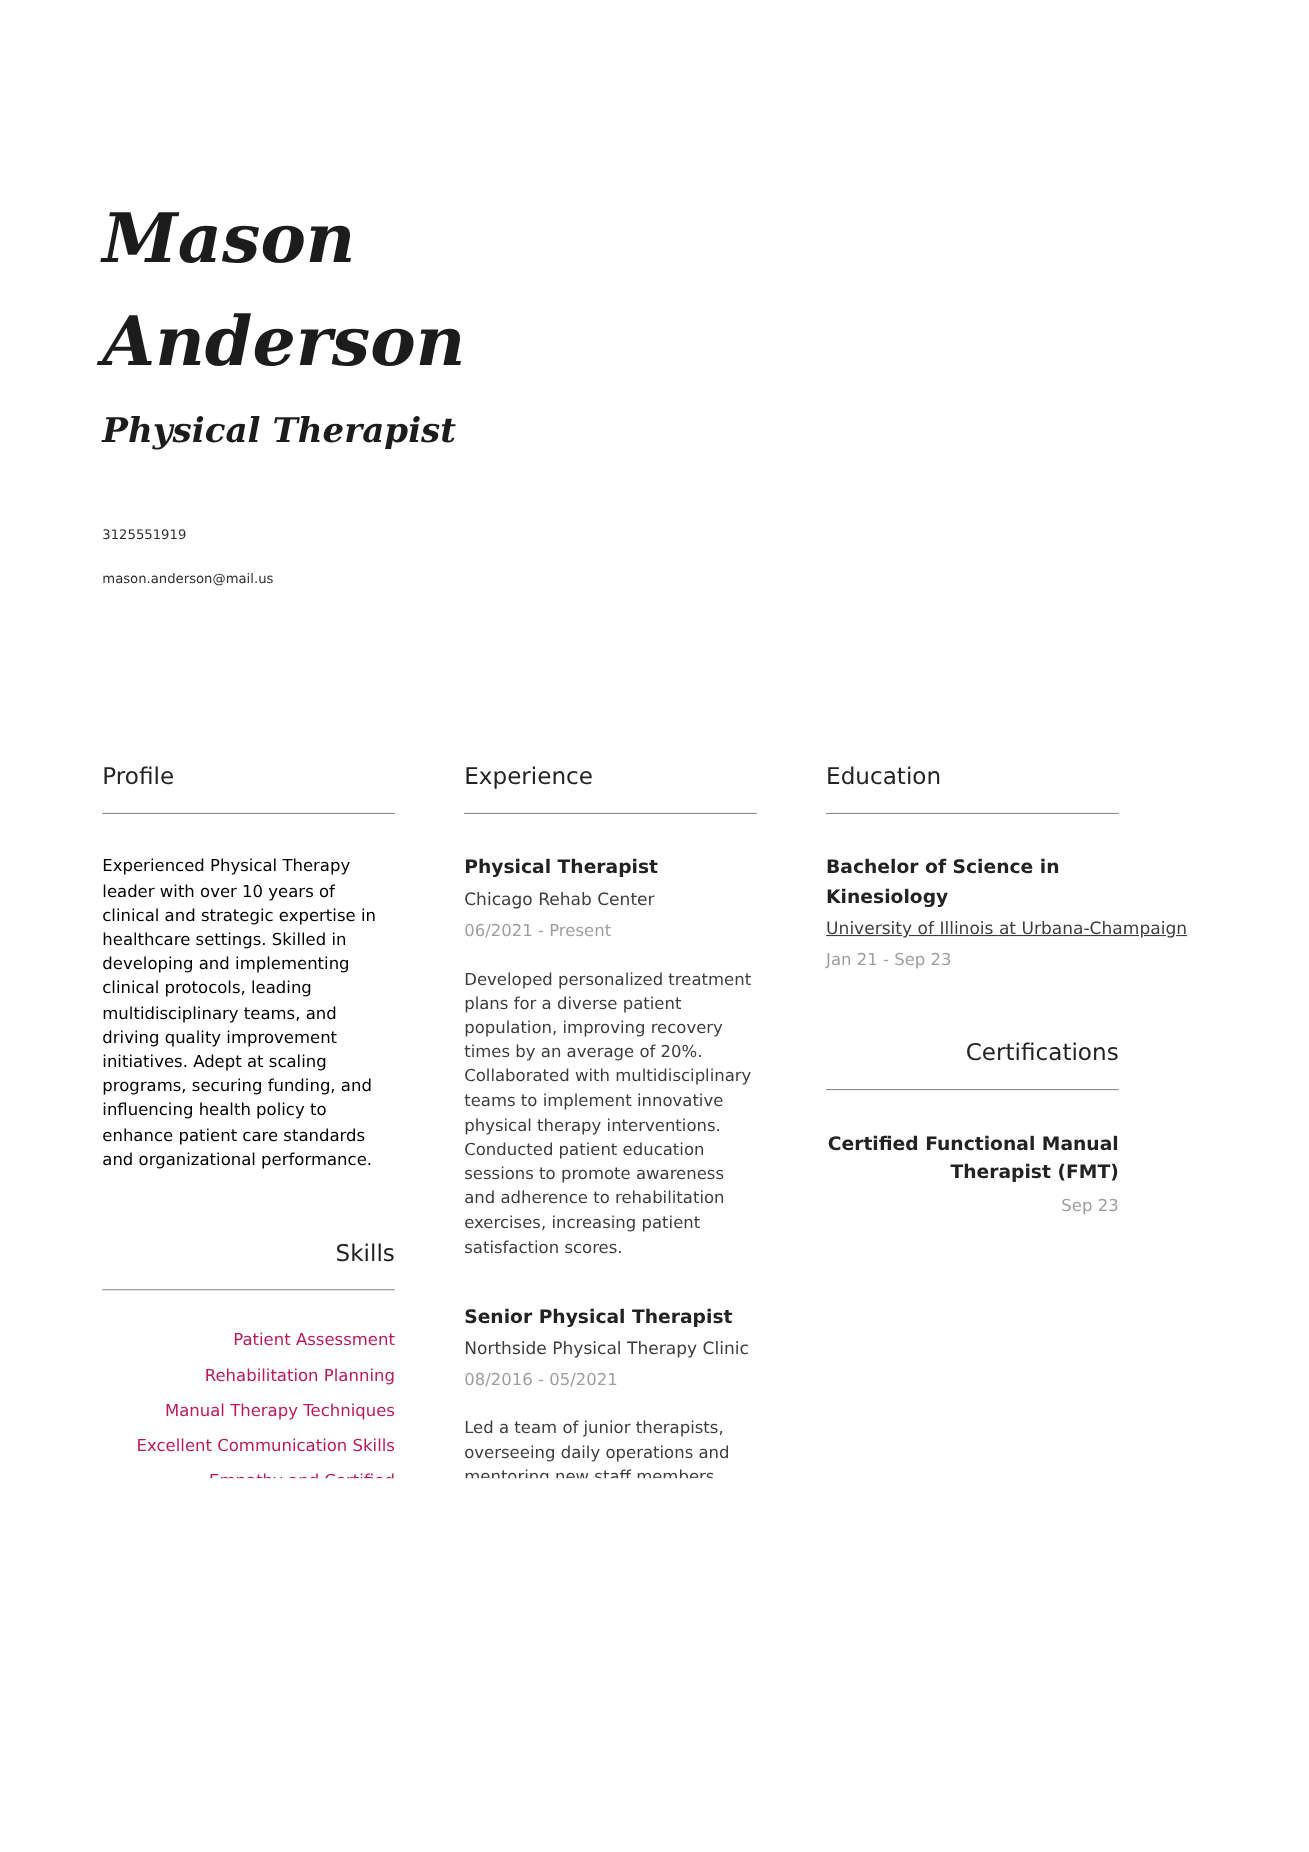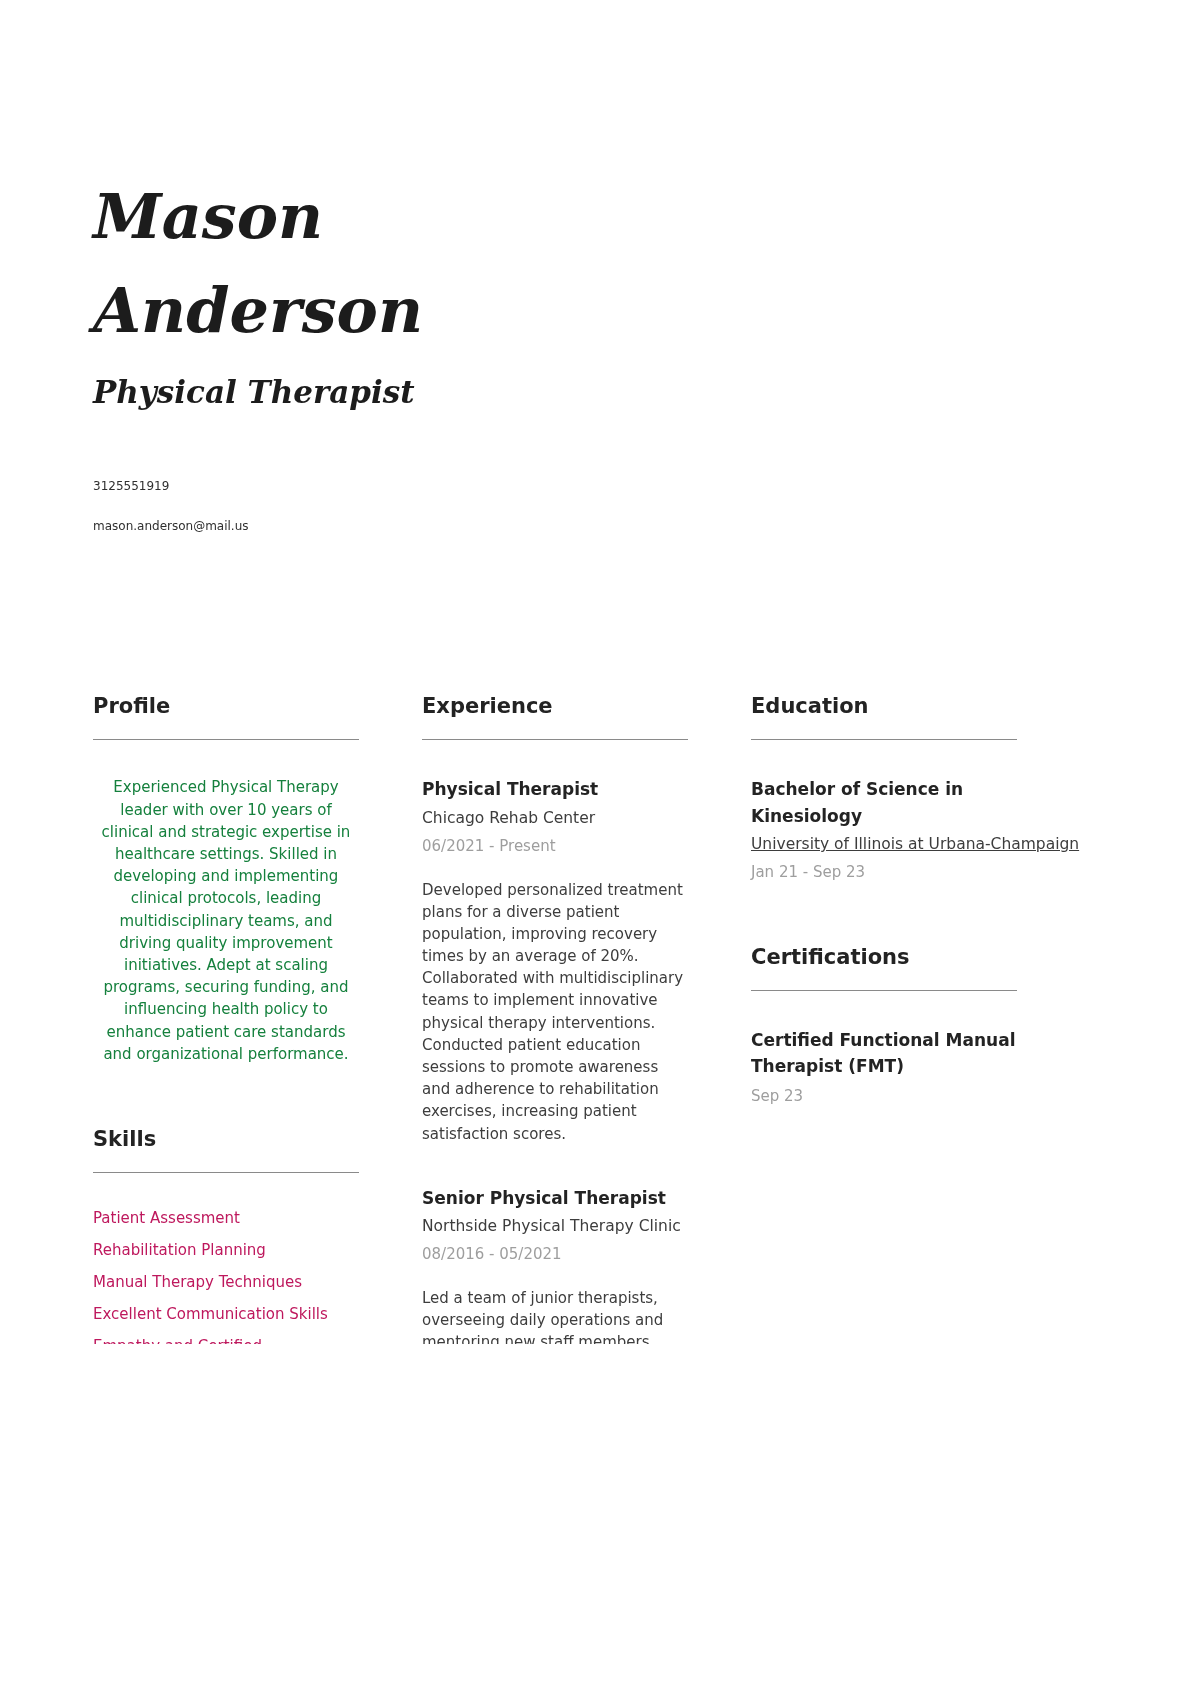--- a/index.html
+++ b/index.html
@@ -49,39 +49,38 @@
   
   .columns {
     display: grid;
     grid-template-columns: 266px 266px 266px;
     column-gap: 63px;
     margin-top: 148px;
   }
 
   .sec-heading {
     font-size: 21px;
-    font-weight: 700;
+    font-weight: 400;
     color: #232323;
   }
   .rule {
     border: none;
     border-top: 1px solid #8a8a8a;
     margin-top: 21px;
   }
   .sec-body { margin-top: 36px; }
 
   .body-text {
     font-size: 15px;
     line-height: 1.48;
-    color: #15803d;
-    text-align: center;
-  }
-
-  
-  .section + .section { margin-top: 62px; }
+    color: #000000;
+  }
+
+  
+  .section + .section { margin-top: 62px; text-align: right; }
   .skill-list { list-style: none; }
   .skill-list li {
     font-size: 15px;
     color: #be185d;
     line-height: 1.3;
     margin-bottom: 12.5px;
   }
 
   
   .entry + .entry { margin-top: 40px; }

